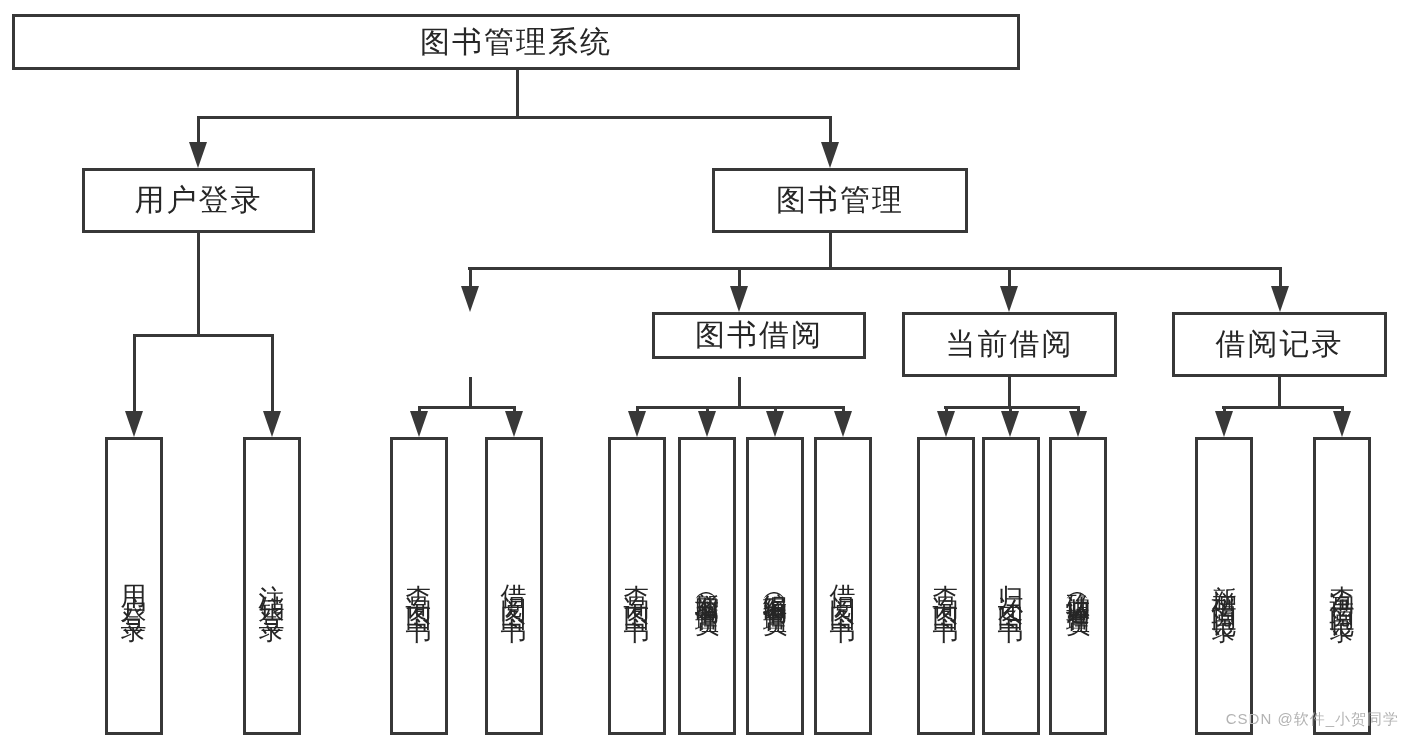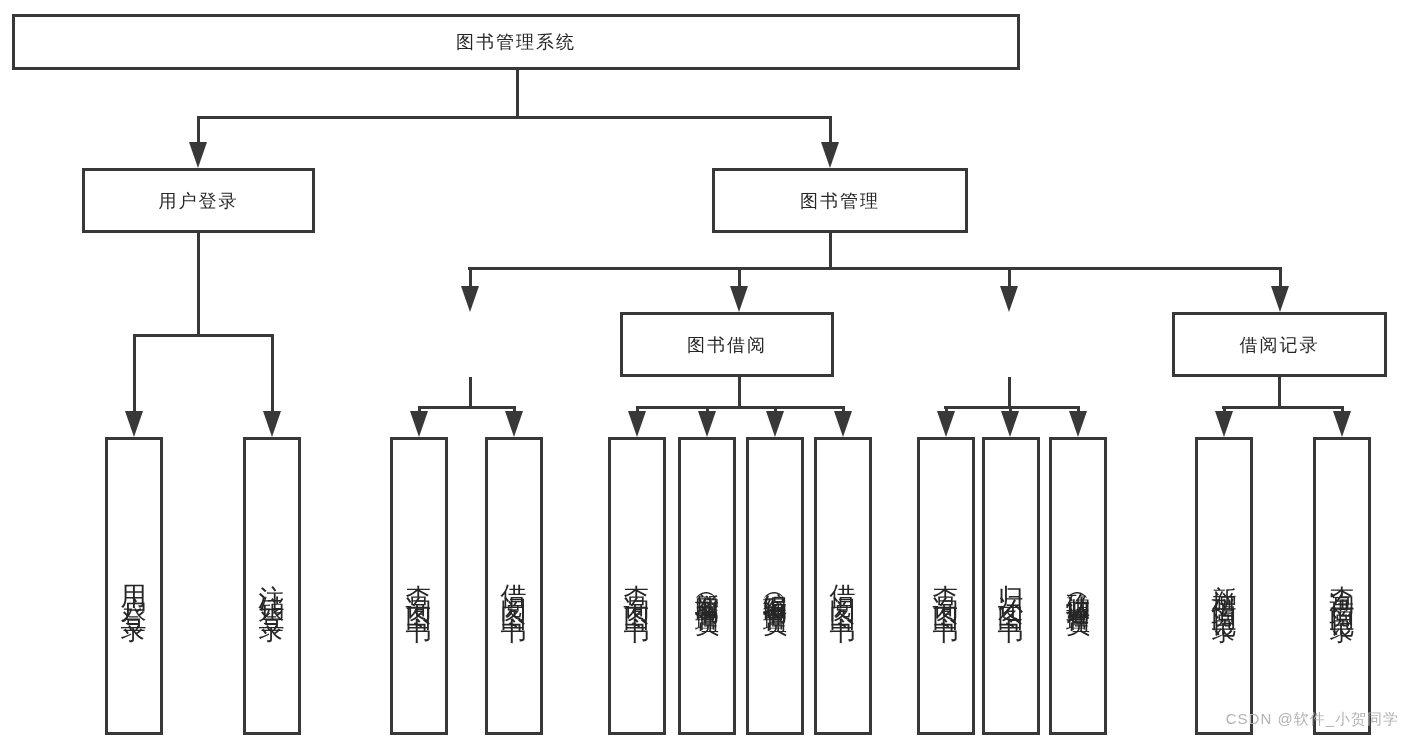--- a/index.html
+++ b/index.html
@@ -20,21 +20,21 @@
     position:absolute;
     box-sizing:border-box;
     border:3px solid var(--line);
     background:#fff;
     display:flex;
     align-items:center;
     justify-content:center;
     color:var(--text);
   }
   .hbox span{
-    font-size:18px;
+    font-size:30px;
     letter-spacing:2px;
     white-space:nowrap;
   }
   .vbox span{
     writing-mode:vertical-rl;
     font-size:26px;
     letter-spacing:11px;
     line-height:1;
     white-space:nowrap;
   }
@@ -92,22 +92,25 @@
   <div class="hl" style="left:468px;top:267px;width:814px"></div>
   <div class="vl" style="left:469px;top:267px;height:23px"></div>
   <div class="arrow" style="left:461px;top:286px"></div>
   <div class="vl" style="left:738px;top:267px;height:23px"></div>
   <div class="arrow" style="left:730px;top:286px"></div>
   <div class="vl" style="left:1008px;top:267px;height:23px"></div>
   <div class="arrow" style="left:1000px;top:286px"></div>
   <div class="vl" style="left:1279px;top:267px;height:23px"></div>
   <div class="arrow" style="left:1271px;top:286px"></div>
 
-  <div class="box hbox" style="left:620px;top:312px;width:214px;height:65px">
+  <div class="box hbox" style="left:652px;top:312px;width:214px;height:47px">
     <span>图书借阅</span>
+  </div>
+  <div class="box hbox" style="left:902px;top:312px;width:215px;height:65px">
+    <span>当前借阅</span>
   </div>
   <div class="box hbox" style="left:1172px;top:312px;width:215px;height:65px">
     <span>借阅记录</span>
   </div>
 
   <div class="vl" style="left:469px;top:377px;height:31px"></div>
   <div class="hl" style="left:418px;top:406px;width:98px"></div>
   <div class="vl" style="left:418px;top:406px;height:10px"></div>
   <div class="arrow" style="left:410px;top:411px"></div>
   <div class="vl" style="left:513px;top:406px;height:10px"></div>

